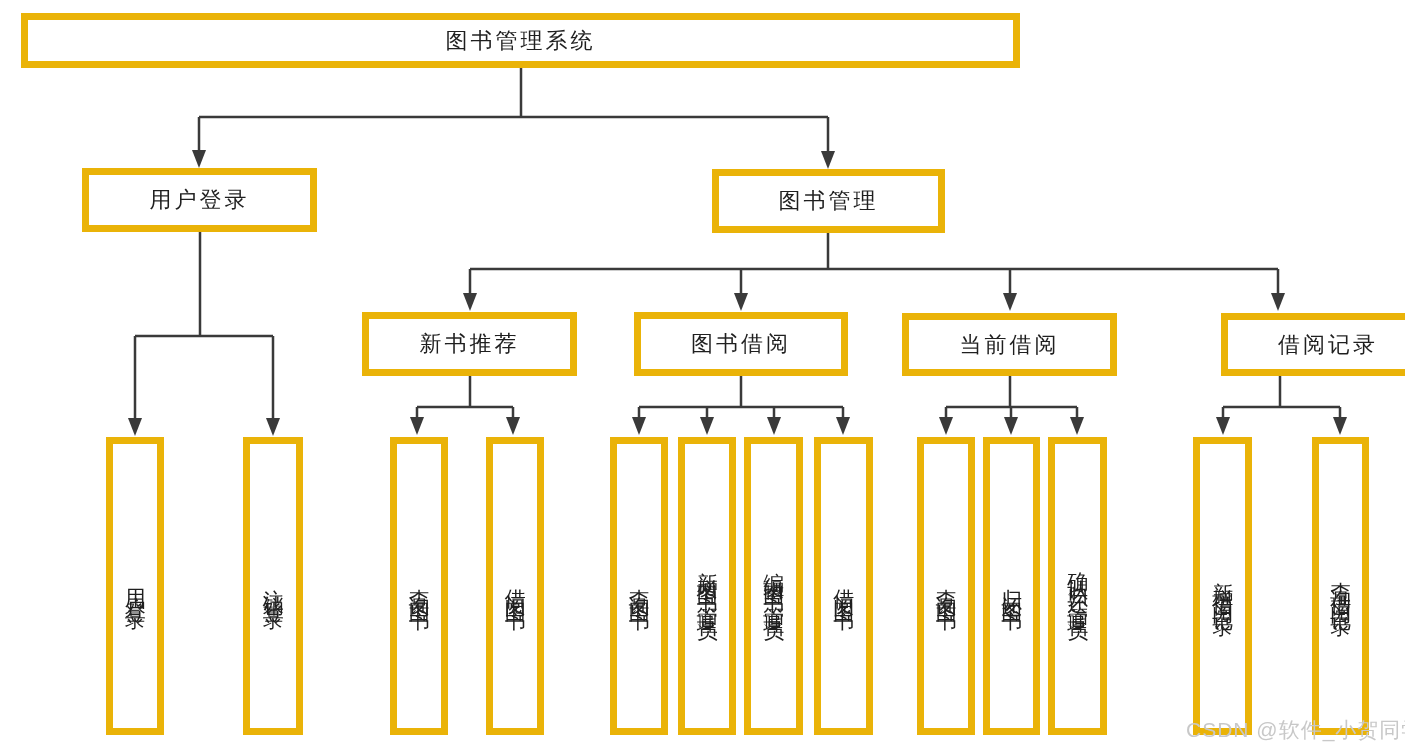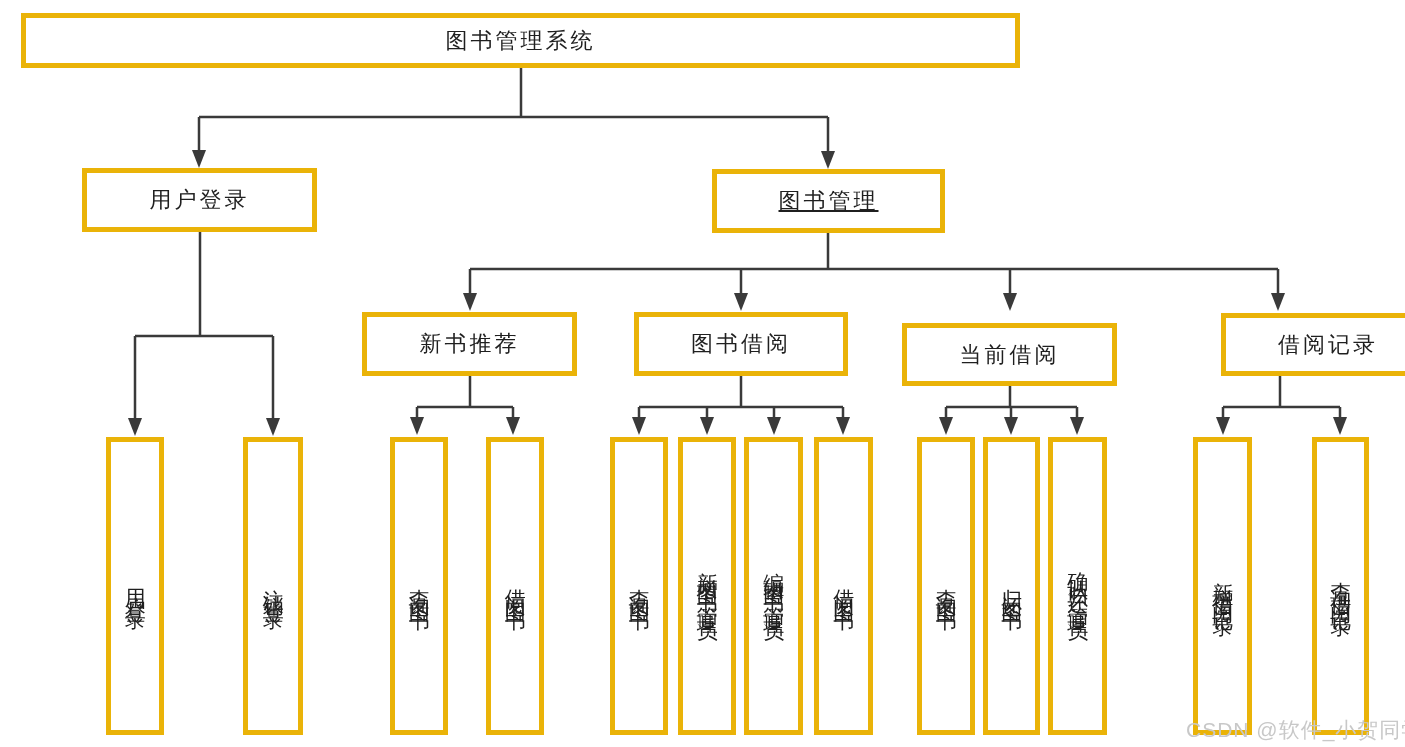--- a/index.html
+++ b/index.html
@@ -3,21 +3,21 @@
 <meta charset="utf-8">
 <style>
   html,body{margin:0;padding:0;background:#ffffff;}
   .canvas{
     position:relative;width:1405px;height:747px;background:#ffffff;
     font-family:"Liberation Sans",sans-serif;overflow:hidden;
   }
   .wires{position:absolute;left:0;top:0;z-index:0;}
   .box{
     position:absolute;box-sizing:border-box;background:#ffffff;
-    border:5px solid #eab308;color:#1f1f1f;z-index:1;
+    border:7px solid #eab308;color:#1f1f1f;z-index:1;
     display:flex;align-items:center;justify-content:center;
   }
   .hlabel{font-size:22px;letter-spacing:3px;white-space:nowrap;}
   .leaf span{
     writing-mode:vertical-rl;text-orientation:mixed;
     font-size:21px;letter-spacing:7px;line-height:1.55;white-space:nowrap;
   }
   .leaf{top:437px;height:298px;}
   .watermark{
     position:absolute;left:1186px;top:716px;z-index:5;
@@ -64,31 +64,31 @@
     </g>
   </svg>
 
   <div class="box" style="left:21px;top:13px;width:999px;height:55px;">
     <span class="hlabel">图书管理系统</span>
   </div>
 
   <div class="box" style="left:82px;top:168px;width:235px;height:64px;">
     <span class="hlabel">用户登录</span>
   </div>
-  <div class="box" style="left:712px;top:169px;width:233px;height:64px;text-decoration:underline;">
+  <div class="box" style="left:712px;top:169px;width:233px;height:64px;">
     <span class="hlabel">图书管理</span>
   </div>
 
   <div class="box" style="left:362px;top:312px;width:215px;height:64px;text-align:right;">
     <span class="hlabel">新书推荐</span>
   </div>
   <div class="box" style="left:634px;top:312px;width:214px;height:64px;">
     <span class="hlabel">图书借阅</span>
   </div>
-  <div class="box" style="left:902px;top:313px;width:215px;height:63px;margin-top:10px;">
+  <div class="box" style="left:902px;top:313px;width:215px;height:63px;">
     <span class="hlabel">当前借阅</span>
   </div>
   <div class="box" style="left:1173px;top:313px;width:214px;height:63px;margin-left:48px;">
     <span class="hlabel">借阅记录</span>
   </div>
 
   <div class="box leaf" style="left:106px;width:58px;">
     <span>用户登录</span>
   </div>
   <div class="box leaf" style="left:243px;width:60px;">

